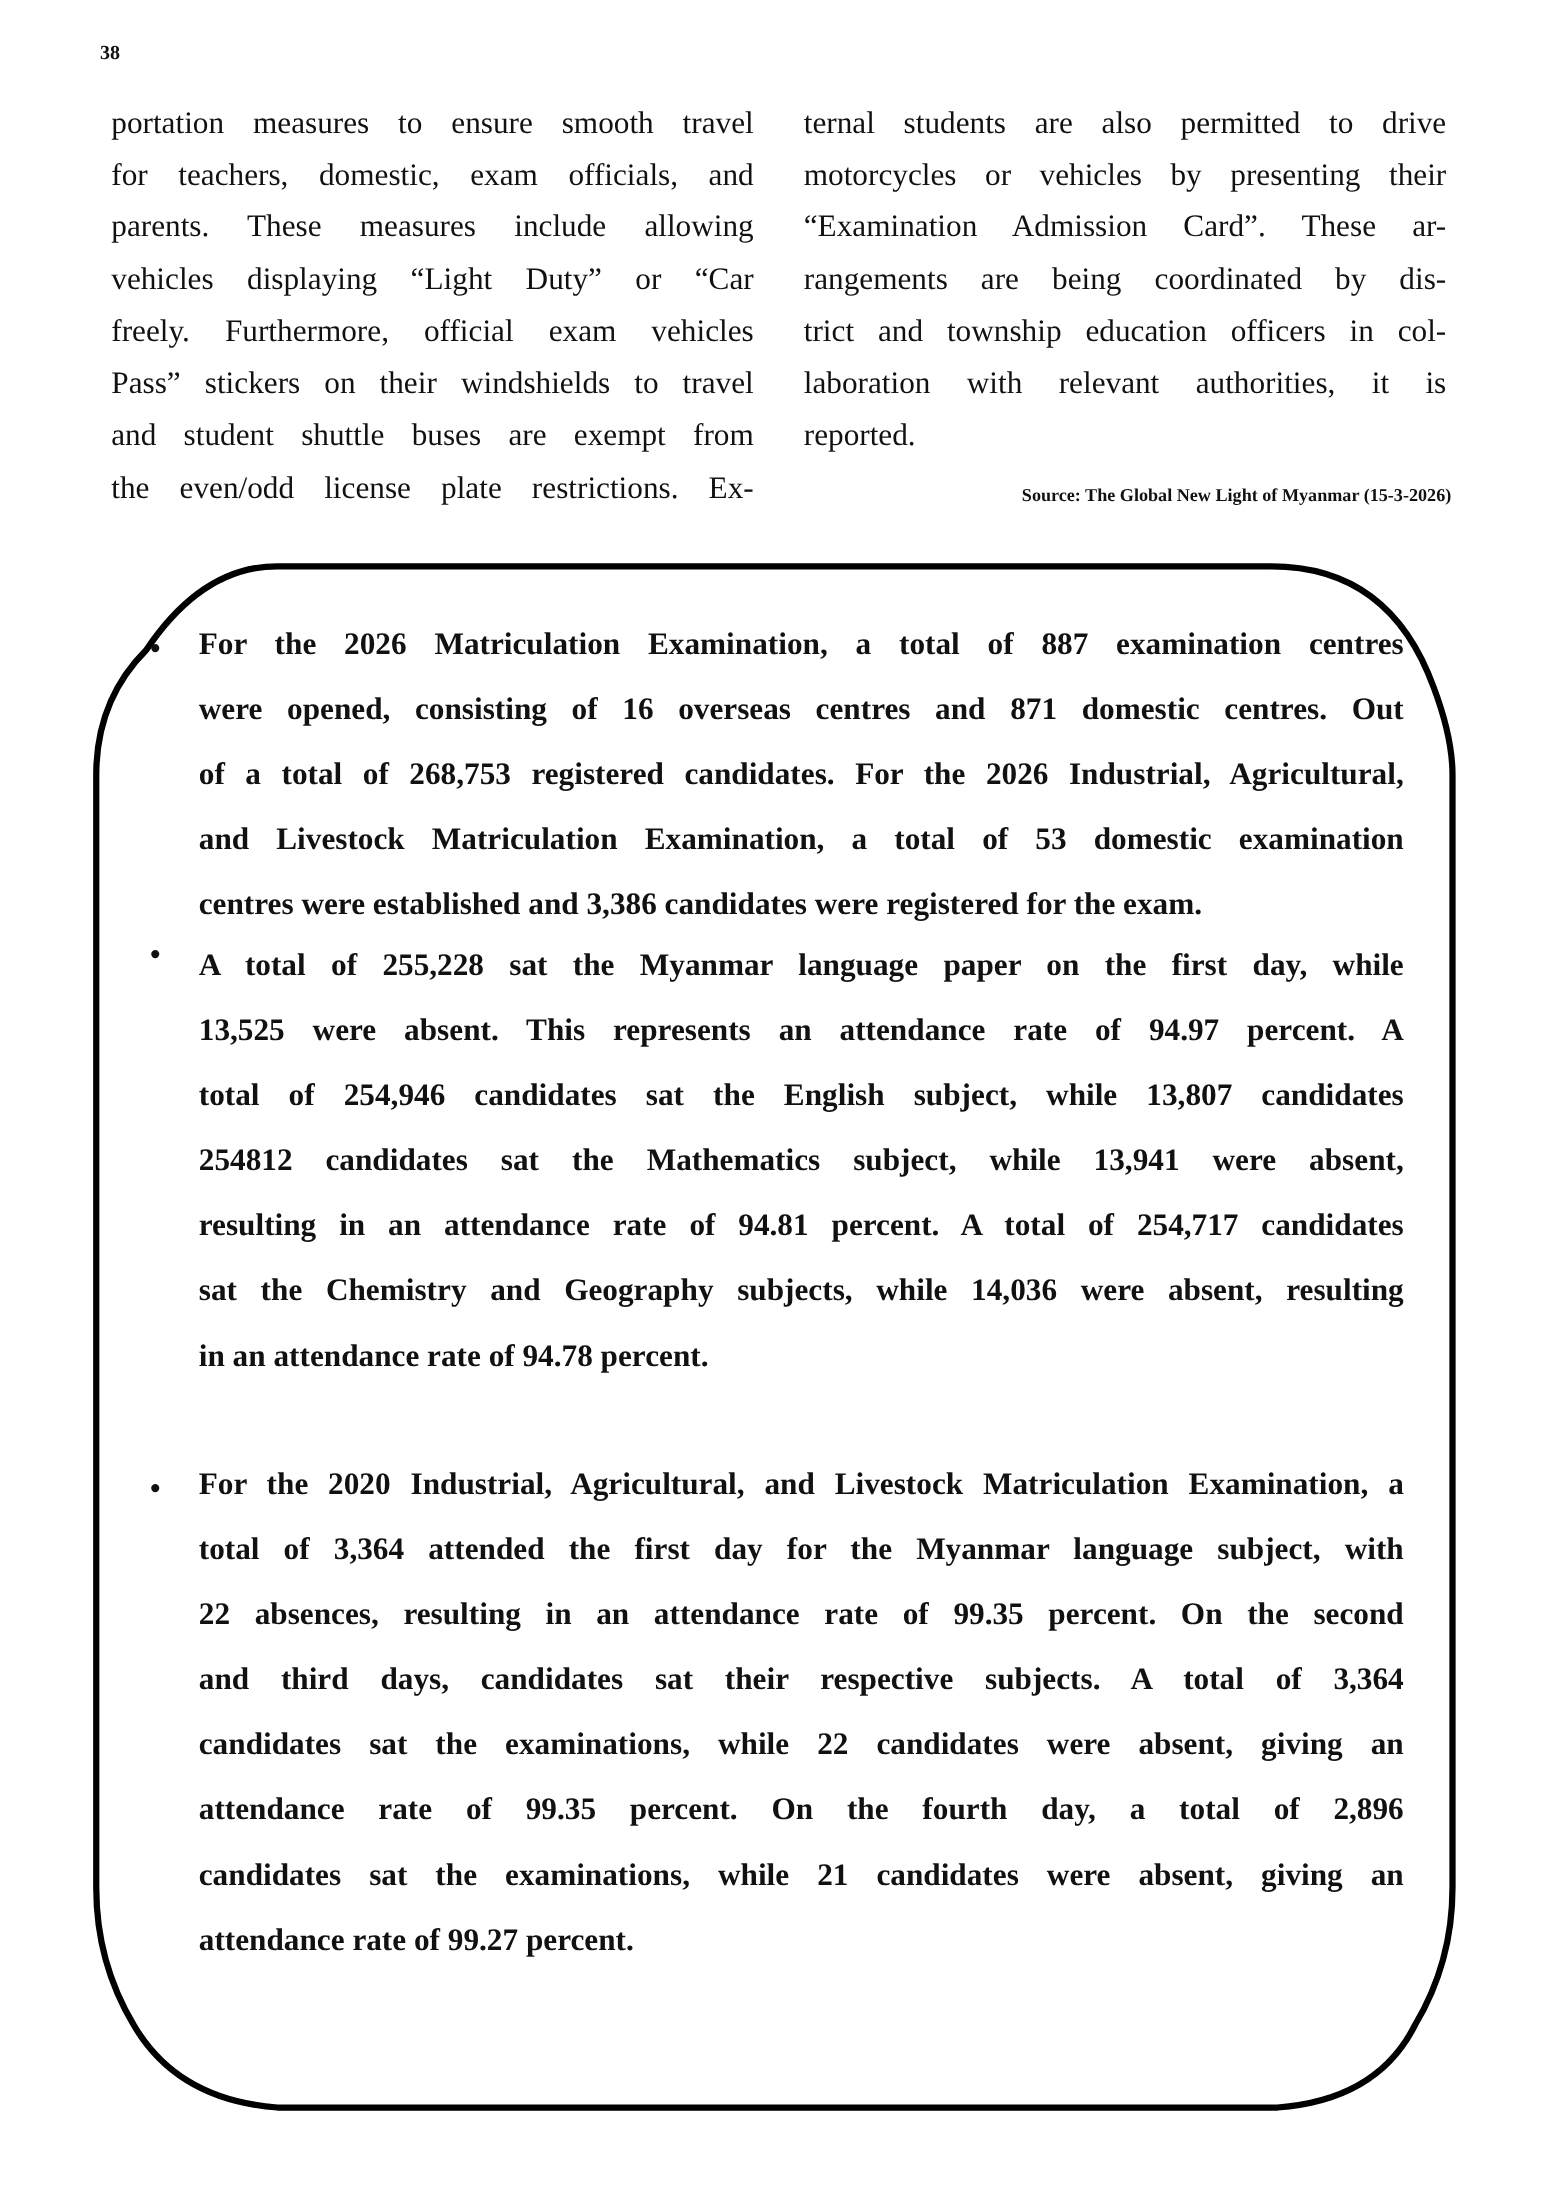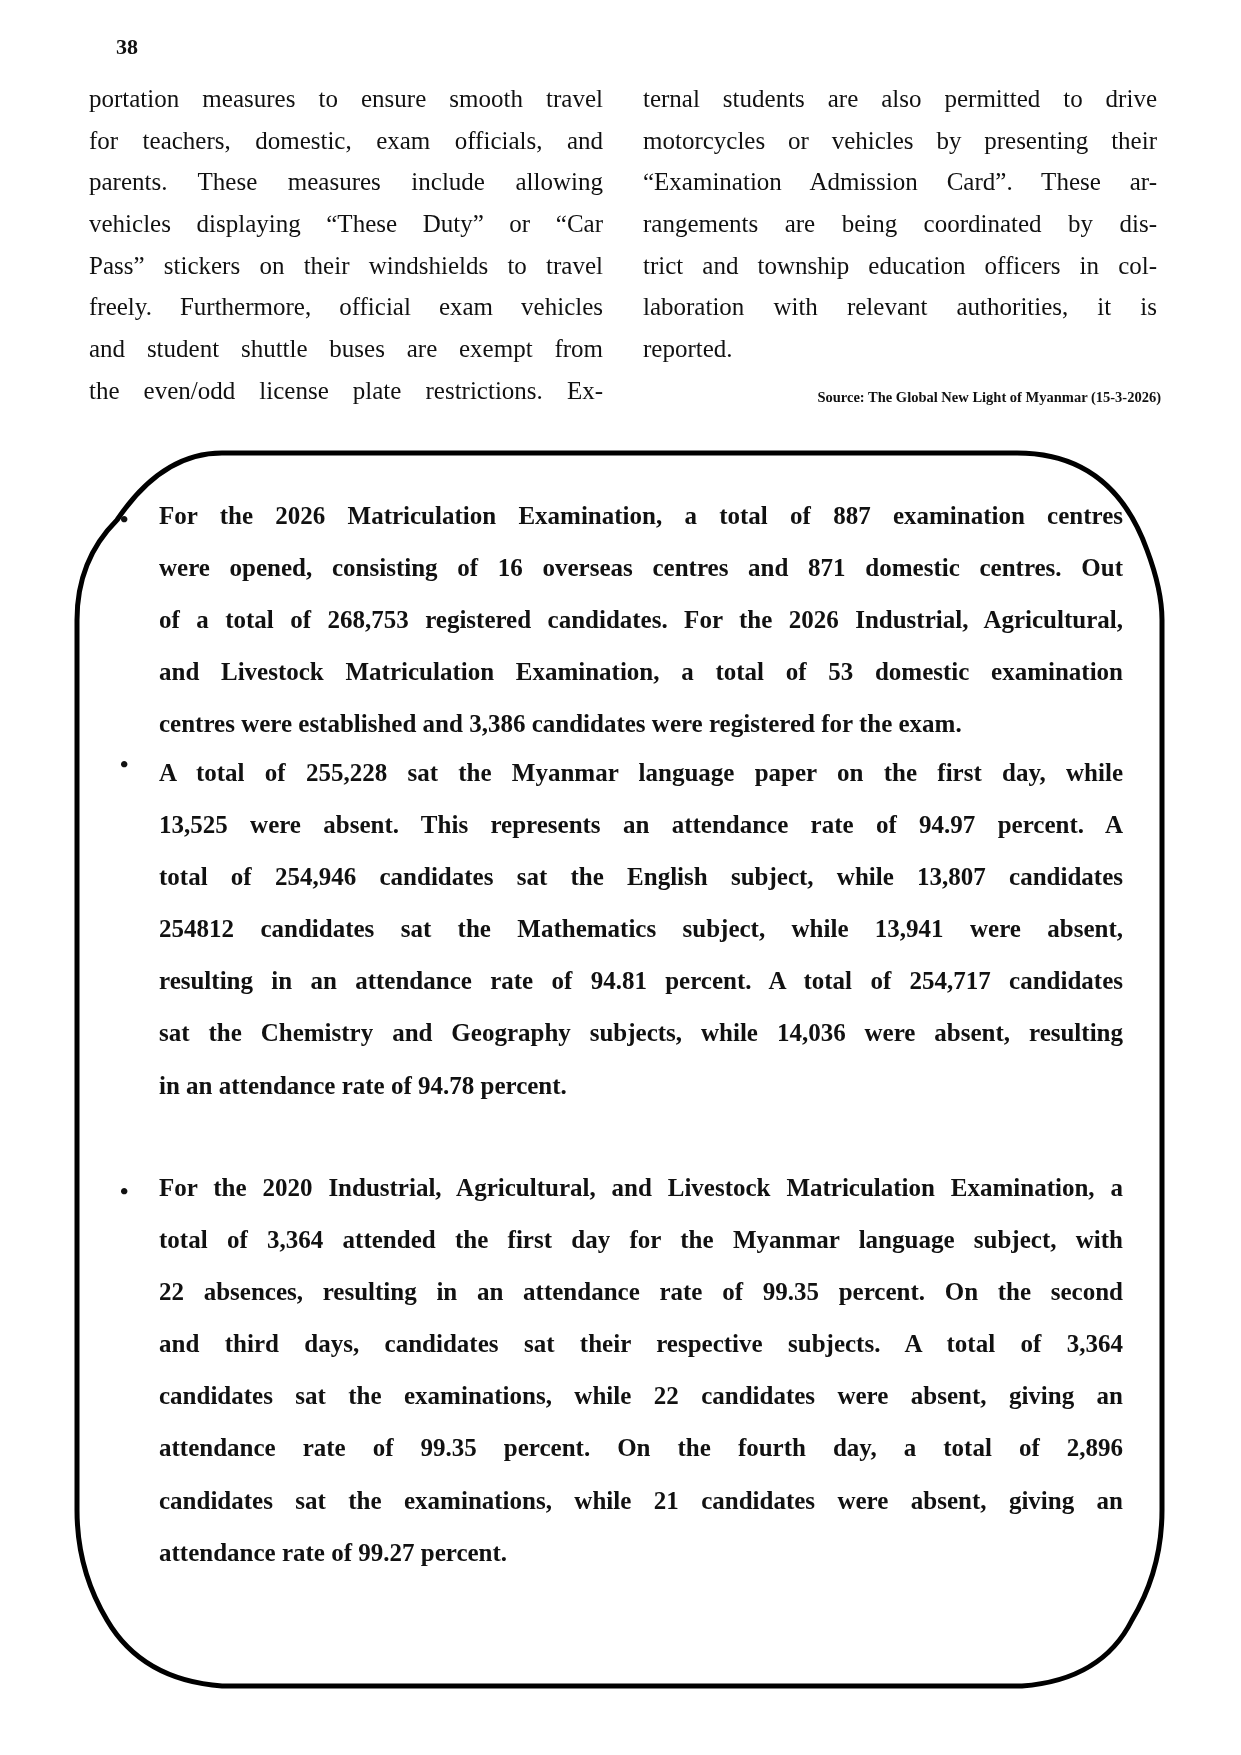--- a/index.html
+++ b/index.html
@@ -1,18 +1,18 @@
 <!DOCTYPE html>
 <html><head>
   <meta charset="utf-8">
   <style>
     html, body { margin: 0; padding: 0; background: #ffffff; }
     body { width: 1241px; height: 1755px; position: relative; overflow: hidden;
            font-family: "Liberation Serif", "DejaVu Serif", serif; color: #111111; }
-    .page-number { position: absolute; left: 80px; top: 34px; font-weight: bold; font-size: 22px; margin-left: 36px; }
+    .page-number { position: absolute; left: 80px; top: 34px; font-weight: bold; font-size: 16px; }
     .col { position: absolute; top: 78px; width: 514px; font-size: 25px; line-height: 41.7px;
            text-align: justify; }
     .col .line { display: block; text-align: justify; text-align-last: justify; white-space: nowrap; height: 41.7px; }
     .col .line.last { text-align-last: left; }
     .col-left { left: 89px; }
     .col-right { left: 643px; width: 514px; }
     .source { position: absolute; right: 80px; top: 389px; font-size: 14.5px; font-weight: bold; }
     .box { position: absolute; left: 72px; top: 450px; width: 1095px; height: 1240px; }
     .box svg { position: absolute; left: 0; top: 0; }
     .bullet { position: absolute; left: 0; width: 100%; }
@@ -23,23 +23,23 @@
   </style>
 </head>
 <body>
 
 <div class="page-number">38</div>
 
 <div class="col col-left">
   <span class="line">portation measures to ensure smooth travel</span>
   <span class="line">for teachers, domestic, exam officials, and</span>
   <span class="line">parents. These measures include allowing</span>
-  <span class="line">vehicles displaying “These Duty” or “Car</span>
+  <span class="line">vehicles displaying “Light Duty” or “Car</span>
+  <span class="line">freely. Furthermore, official exam vehicles</span>
   <span class="line">Pass” stickers on their windshields to travel</span>
-  <span class="line">freely. Furthermore, official exam vehicles</span>
   <span class="line">and student shuttle buses are exempt from</span>
   <span class="line">the even/odd license plate restrictions. Ex-</span>
 </div>
 
 <div class="col col-right">
   <span class="line">ternal students are also permitted to drive</span>
   <span class="line">motorcycles or vehicles by presenting their</span>
   <span class="line">“Examination Admission Card”. These ar-</span>
   <span class="line">rangements are being coordinated by dis-</span>
   <span class="line">trict and township education officers in col-</span>

